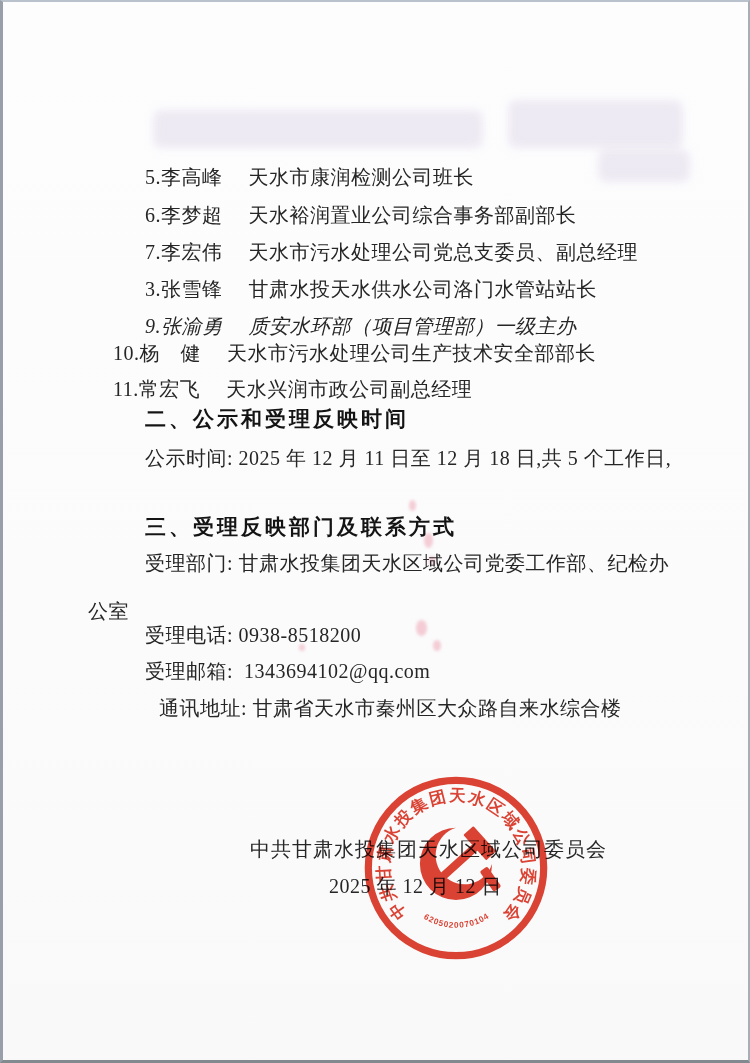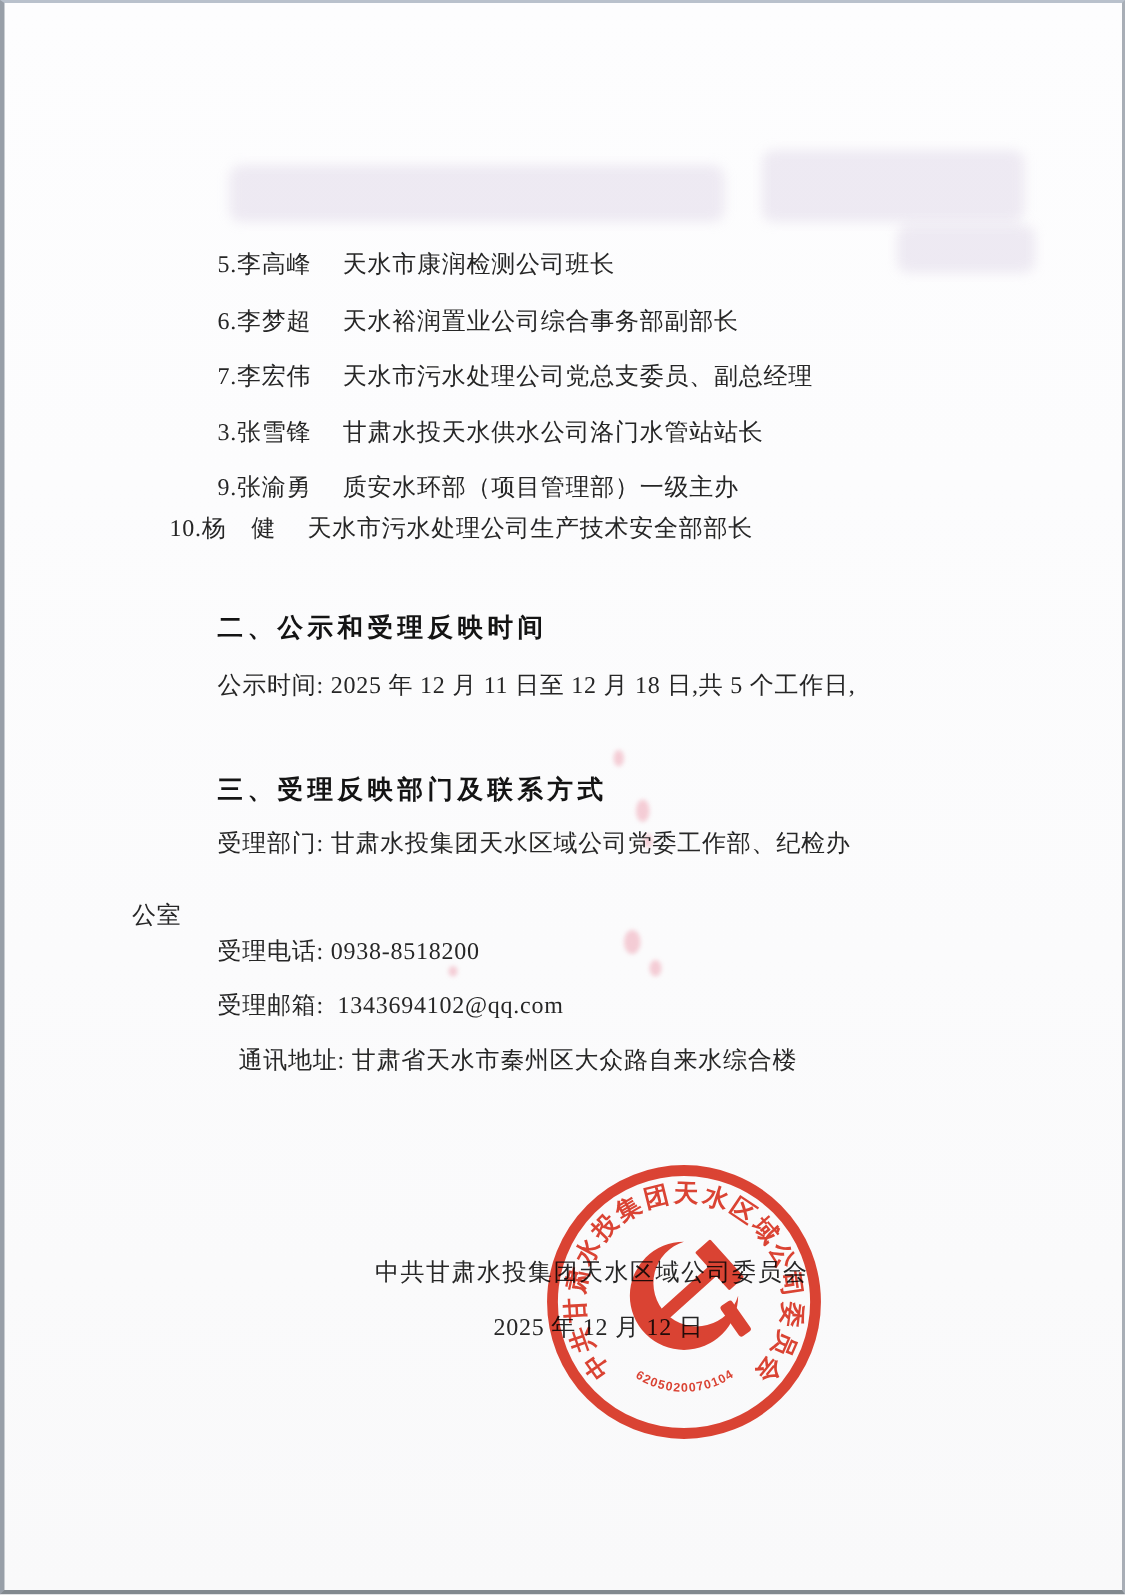--- a/index.html
+++ b/index.html
@@ -11,28 +11,28 @@
   .page{
     position:absolute;inset:0;box-sizing:border-box;
     background:linear-gradient(180deg,#fdfdfe 0%,#fbfbfc 60%,#f9f9fa 100%);
     border-top:2px solid #b9c1cc;
     border-left:3px solid #989fa8;
     border-right:2px solid #a8aeb6;
     border-bottom:3px solid #82898f;
   }
   .line{
     position:absolute;left:142px;
-    font-size:16px;line-height:26px;letter-spacing:0.5px;
+    font-size:20px;line-height:26px;letter-spacing:0.5px;
     color:#262626;white-space:pre;
   }
   .wrapline{left:85px;}
   .outdent{left:110px;}
   .heading{
     font-family:"Liberation Sans","DejaVu Sans",sans-serif;
-    font-weight:700;font-size:17px;letter-spacing:3px;color:#141414;
+    font-weight:700;font-size:21px;letter-spacing:3px;color:#141414;
   }
   .sig{left:247px;letter-spacing:1px;}
   .date{left:326px;}
   .ghost{
     position:absolute;border-radius:8px;
     background:rgba(186,170,204,0.22);
     filter:blur(4px);
   }
   .speck{
     position:absolute;border-radius:50%;
@@ -57,22 +57,23 @@
   <div class="speck" style="left:421px;top:531px;width:9px;height:15px;"></div>
   <div class="speck" style="left:426px;top:554px;width:6px;height:9px;"></div>
   <div class="speck" style="left:413px;top:618px;width:11px;height:16px;"></div>
   <div class="speck" style="left:430px;top:638px;width:8px;height:11px;"></div>
   <div class="speck" style="left:296px;top:642px;width:6px;height:7px;"></div>
 
   <div class="line" style="top:162px;">5.李高峰　 天水市康润检测公司班长</div>
   <div class="line" style="top:200px;">6.李梦超　 天水裕润置业公司综合事务部副部长</div>
   <div class="line" style="top:237px;">7.李宏伟　 天水市污水处理公司党总支委员、副总经理</div>
   <div class="line" style="top:274px;">3.张雪锋　 甘肃水投天水供水公司洛门水管站站长</div>
-  <div class="line" style="top:311px;">9.张渝勇　 质安水环部（项目管理部）一级主办</div>
+  <div class="line" style="top:311px;font-style:italic;">9.张渝勇　 质安水环部（项目管理部）一级主办</div>
   <div class="line outdent" style="top:338px;">10.杨　健　 天水市污水处理公司生产技术安全部部长</div>
+  <div class="line outdent" style="top:374px;">11.常宏飞　 天水兴润市政公司副总经理</div>
 
   <div class="line heading" style="top:404px;">二、公示和受理反映时间</div>
   <div class="line" style="top:443px;">公示时间: 2025 年 12 月 11 日至 12 月 18 日,共 5 个工作日,</div>
 
   <div class="line heading" style="top:512px;">三、受理反映部门及联系方式</div>
   <div class="line" style="top:548px;">受理部门: 甘肃水投集团天水区域公司党委工作部、纪检办</div>
   <div class="line wrapline" style="top:596px;">公室</div>
   <div class="line" style="top:620px;">受理电话: 0938-8518200</div>
   <div class="line" style="top:656px;">受理邮箱:  1343694102@qq.com</div>
   <div class="line" style="top:693px;margin-left:14px;">通讯地址: 甘肃省天水市秦州区大众路自来水综合楼</div>

